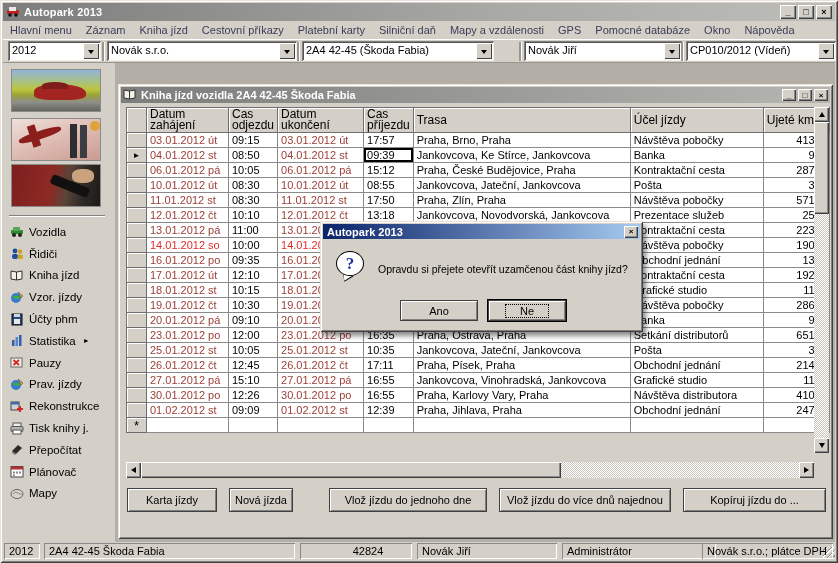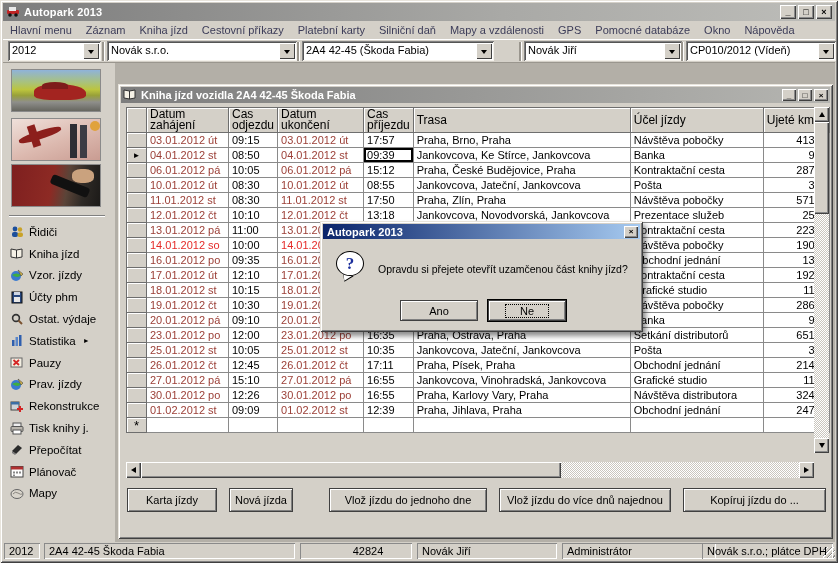--- a/index.html
+++ b/index.html
@@ -191,20 +191,29 @@
       <span class="sh" style="left:78px;top:2px;width:10px;height:10px;background:#e0a23c;border-radius:50%;"></span>
     </div>
     <div class="photo" style="top:101px;background:linear-gradient(100deg,#7e1f1f 0%,#8d2a24 45%,#5b4438 62%,#2e2a26 80%,#1c1a18 100%);">
       <span class="sh" style="left:38px;top:16px;width:40px;height:10px;background:#111;transform:rotate(22deg);border-radius:3px;"></span>
       <span class="sh" style="left:60px;top:4px;width:22px;height:14px;background:#caa27e;border-radius:40%;"></span>
     </div>
     <div class="side-sep"></div>
     <div class="side-items" id="sideItems">
         <div class="side-item">
           <svg width="14" height="13">
+            <rect x="1" y="5" width="12" height="4" rx="1" fill="#2e8b2e"></rect>
+            <rect x="3" y="2" width="7" height="4" rx="1" fill="#55a855"></rect>
+            <circle cx="4" cy="10" r="2" fill="#222"></circle>
+            <circle cx="10" cy="10" r="2" fill="#222"></circle>
+          </svg>
+          <span>Vozidla</span>
+        </div>
+        <div class="side-item">
+          <svg width="14" height="13">
             <circle cx="5" cy="4" r="2.4" fill="#1c4f9c"></circle>
             <rect x="2" y="7" width="6" height="5" rx="2" fill="#1c4f9c"></rect>
             <circle cx="10" cy="4.5" r="2.2" fill="#c9a227"></circle>
             <rect x="7.5" y="7.5" width="5.5" height="4.5" rx="2" fill="#c9a227"></rect>
           </svg>
           <span>Řidiči</span>
         </div>
         <div class="side-item">
           <svg width="14" height="13">
             <path d="M1 2 L6.5 3 L12 2 L12 10 L6.5 11 L1 10 Z" fill="#f5f1e6" stroke="#333"></path>
@@ -220,27 +229,20 @@
           </svg>
           <span>Vzor. jízdy</span>
         </div>
         <div class="side-item">
           <svg width="14" height="13">
             <rect x="2" y="1" width="10" height="11" fill="#27477e" stroke="#111"></rect>
             <rect x="4" y="1" width="6" height="3" fill="#cfd6e4"></rect>
             <rect x="4" y="6" width="6" height="5" fill="#e8e8e8"></rect>
           </svg>
           <span>Účty phm</span>
-        </div>
-        <div class="side-item">
-          <svg width="14" height="13">
-            <circle cx="6" cy="5" r="3.4" fill="none" stroke="#333" stroke-width="1.6"></circle>
-            <line x1="8.5" y1="7.5" x2="12" y2="11" stroke="#7a5230" stroke-width="2"></line>
-          </svg>
-          <span>Ostat. výdaje</span>
         </div>
         <div class="side-item">
           <svg width="14" height="13">
             <rect x="2" y="6" width="2.5" height="6" fill="#2f5fae"></rect>
             <rect x="5.5" y="3" width="2.5" height="9" fill="#5a86c9"></rect>
             <rect x="9" y="1" width="2.5" height="11" fill="#2f5fae"></rect>
           </svg>
           <span>Statistika</span>
           <span class="sub-arr">►</span>
         </div>
@@ -531,21 +533,21 @@
               <td></td>
             </tr>
             <tr>
               <td class="rowhdr"></td>
               <td class="c-date">30.01.2012 po</td>
               <td class="">12:26</td>
               <td class="c-date">30.01.2012 po</td>
               <td class="">16:55</td>
               <td class="">Praha, Karlovy Vary, Praha</td>
               <td class="">Návštěva distributora</td>
-              <td class="c-km">324</td>
+              <td class="c-km">410</td>
               <td></td>
             </tr>
             <tr>
               <td class="rowhdr"></td>
               <td class="c-date">01.02.2012 st</td>
               <td class="">09:09</td>
               <td class="c-date">01.02.2012 st</td>
               <td class="">12:39</td>
               <td class="">Praha, Jihlava, Praha</td>
               <td class="">Obchodní jednání</td>

